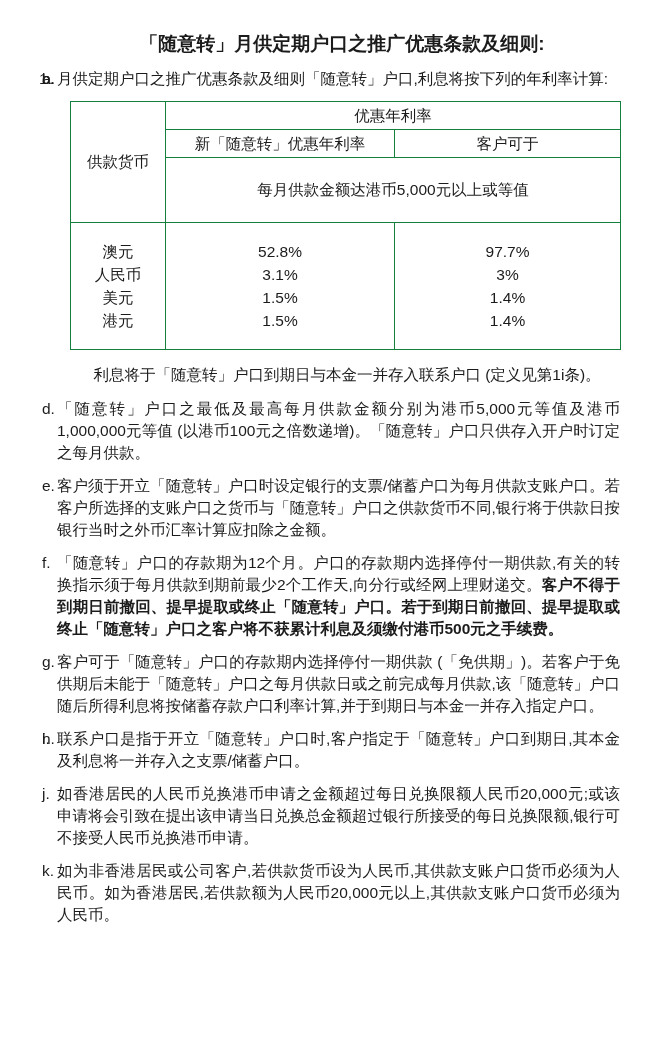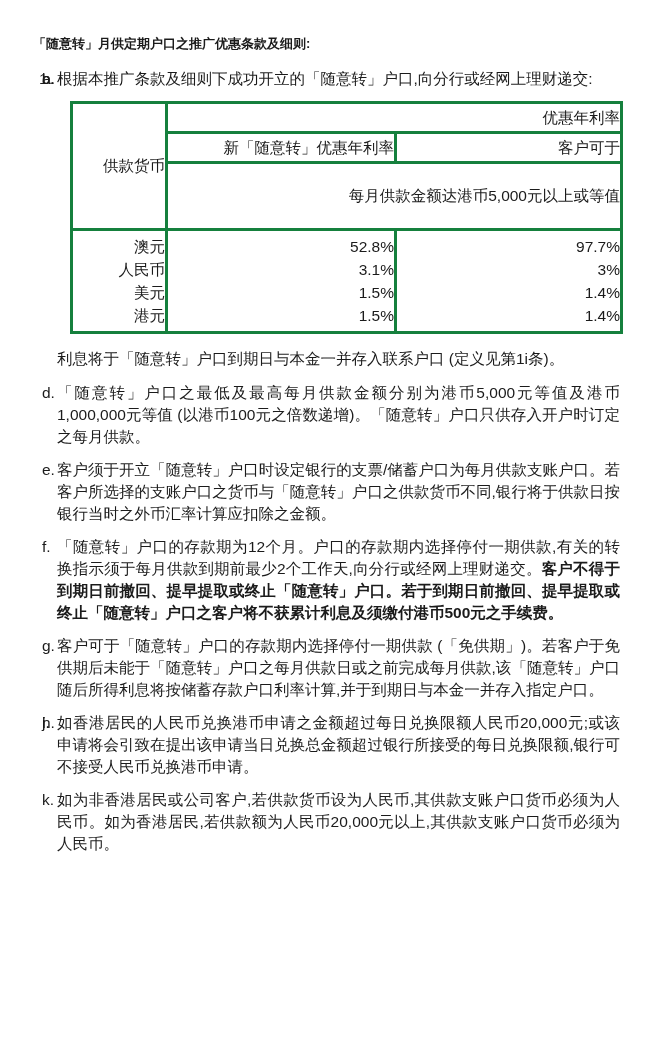--- a/index.html
+++ b/index.html
@@ -12,23 +12,24 @@
     height: 1039px;
     overflow: hidden;
     font-family: "Liberation Sans", sans-serif;
     font-size: 15.5px;
     line-height: 22px;
     color: #1b1b1b;
   }
   .doc { padding-top: 33px; }
 
   .title {
-    font-size: 13px;
+    font-size: 19px;
     font-weight: bold;
     margin: 0 0 13px 33px;
+    text-align: center;
   }
 
   .section-head {
     position: relative;
     margin: 0 0 12px 39px;
     padding-left: 14px;
   }
   .section-head .marker { position: absolute; left: 0; }
 
   .item {
@@ -41,36 +42,37 @@
   .item .marker { position: absolute; left: 0; }
 
   .bold { font-weight: bold; }
 
   table.rate-table {
     border-collapse: collapse;
     table-layout: fixed;
     margin: 4px 0 12px 70px;
   }
   .rate-table td {
-    border: 3px solid #15803d;
-    text-align: right;
+    border: 1px solid #15803d;
+    text-align: center;
     vertical-align: middle;
     padding: 0;
   }
   .col-currency { width: 95px; }
   .col-new { width: 229px; }
   .col-existing { width: 226px; }
   .row-top td { height: 27px; }
   .row-cols td { height: 27px; }
   .row-sub td { height: 64px; }
-  .row-body td { padding: 4px 0; }
+  .row-body td { padding: 17px 0; }
   .cell-line { line-height: 23px; }
 
   .table-note {
-    margin: 14px 0 12px 57px;
+    margin: 14px 0 12px 43px;
+    text-align: center;
   }
 </style>
 </head>
 <body>
 
 <div class="doc">
 
   <h1 class="title">「随意转」月供定期户口之推广优惠条款及细则:</h1>
 
   <div class="section-head">
@@ -80,21 +82,21 @@
   <div class="item">
     <span class="marker">a.</span>
   </div>
 
   <div class="item">
     <span class="marker">b.</span>
   </div>
 
   <div class="item">
     <span class="marker">c.</span>
-    <span>根据本推广条款及细则下成功开立的「随意转」户口,向分行或经网上理财递交:</span>
+    <span>月供定期户口之推广优惠条款及细则「随意转」户口,利息将按下列的年利率计算:</span>
   </div>
 
   <table class="rate-table">
     <colgroup>
       <col class="col-currency">
       <col class="col-new">
       <col class="col-existing">
     </colgroup>
     <tbody>
         <tr class="row-top">
@@ -152,20 +154,21 @@
     <span class="marker">g.</span>
     <span>客户可于「随意转」户口的存款期内选择停付一期供款 (「免供期」)。若客户于免供期后未能于「随意转」户口之每月供款日或之前完成每月供款,该「随意转」户口随后所得利息将按储蓄存款户口利率计算,并于到期日与本金一并存入指定户口。</span>
   </div>
 
   <div class="item">
     <span class="marker">h.</span>
   </div>
 
   <div class="item">
     <span class="marker">i.</span>
+    <span>联系户口是指于开立「随意转」户口时,客户指定于「随意转」户口到期日,其本金及利息将一并存入之支票/储蓄户口。</span>
   </div>
 
   <div class="item">
     <span class="marker">j.</span>
     <span>如香港居民的人民币兑换港币申请之金额超过每日兑换限额人民币20,000元;或该申请将会引致在提出该申请当日兑换总金额超过银行所接受的每日兑换限额,银行可不接受人民币兑换港币申请。</span>
   </div>
 
   <div class="item">
     <span class="marker">k.</span>
     <span>如为非香港居民或公司客户,若供款货币设为人民币,其供款支账户口货币必须为人民币。如为香港居民,若供款额为人民币20,000元以上,其供款支账户口货币必须为人民币。</span>

